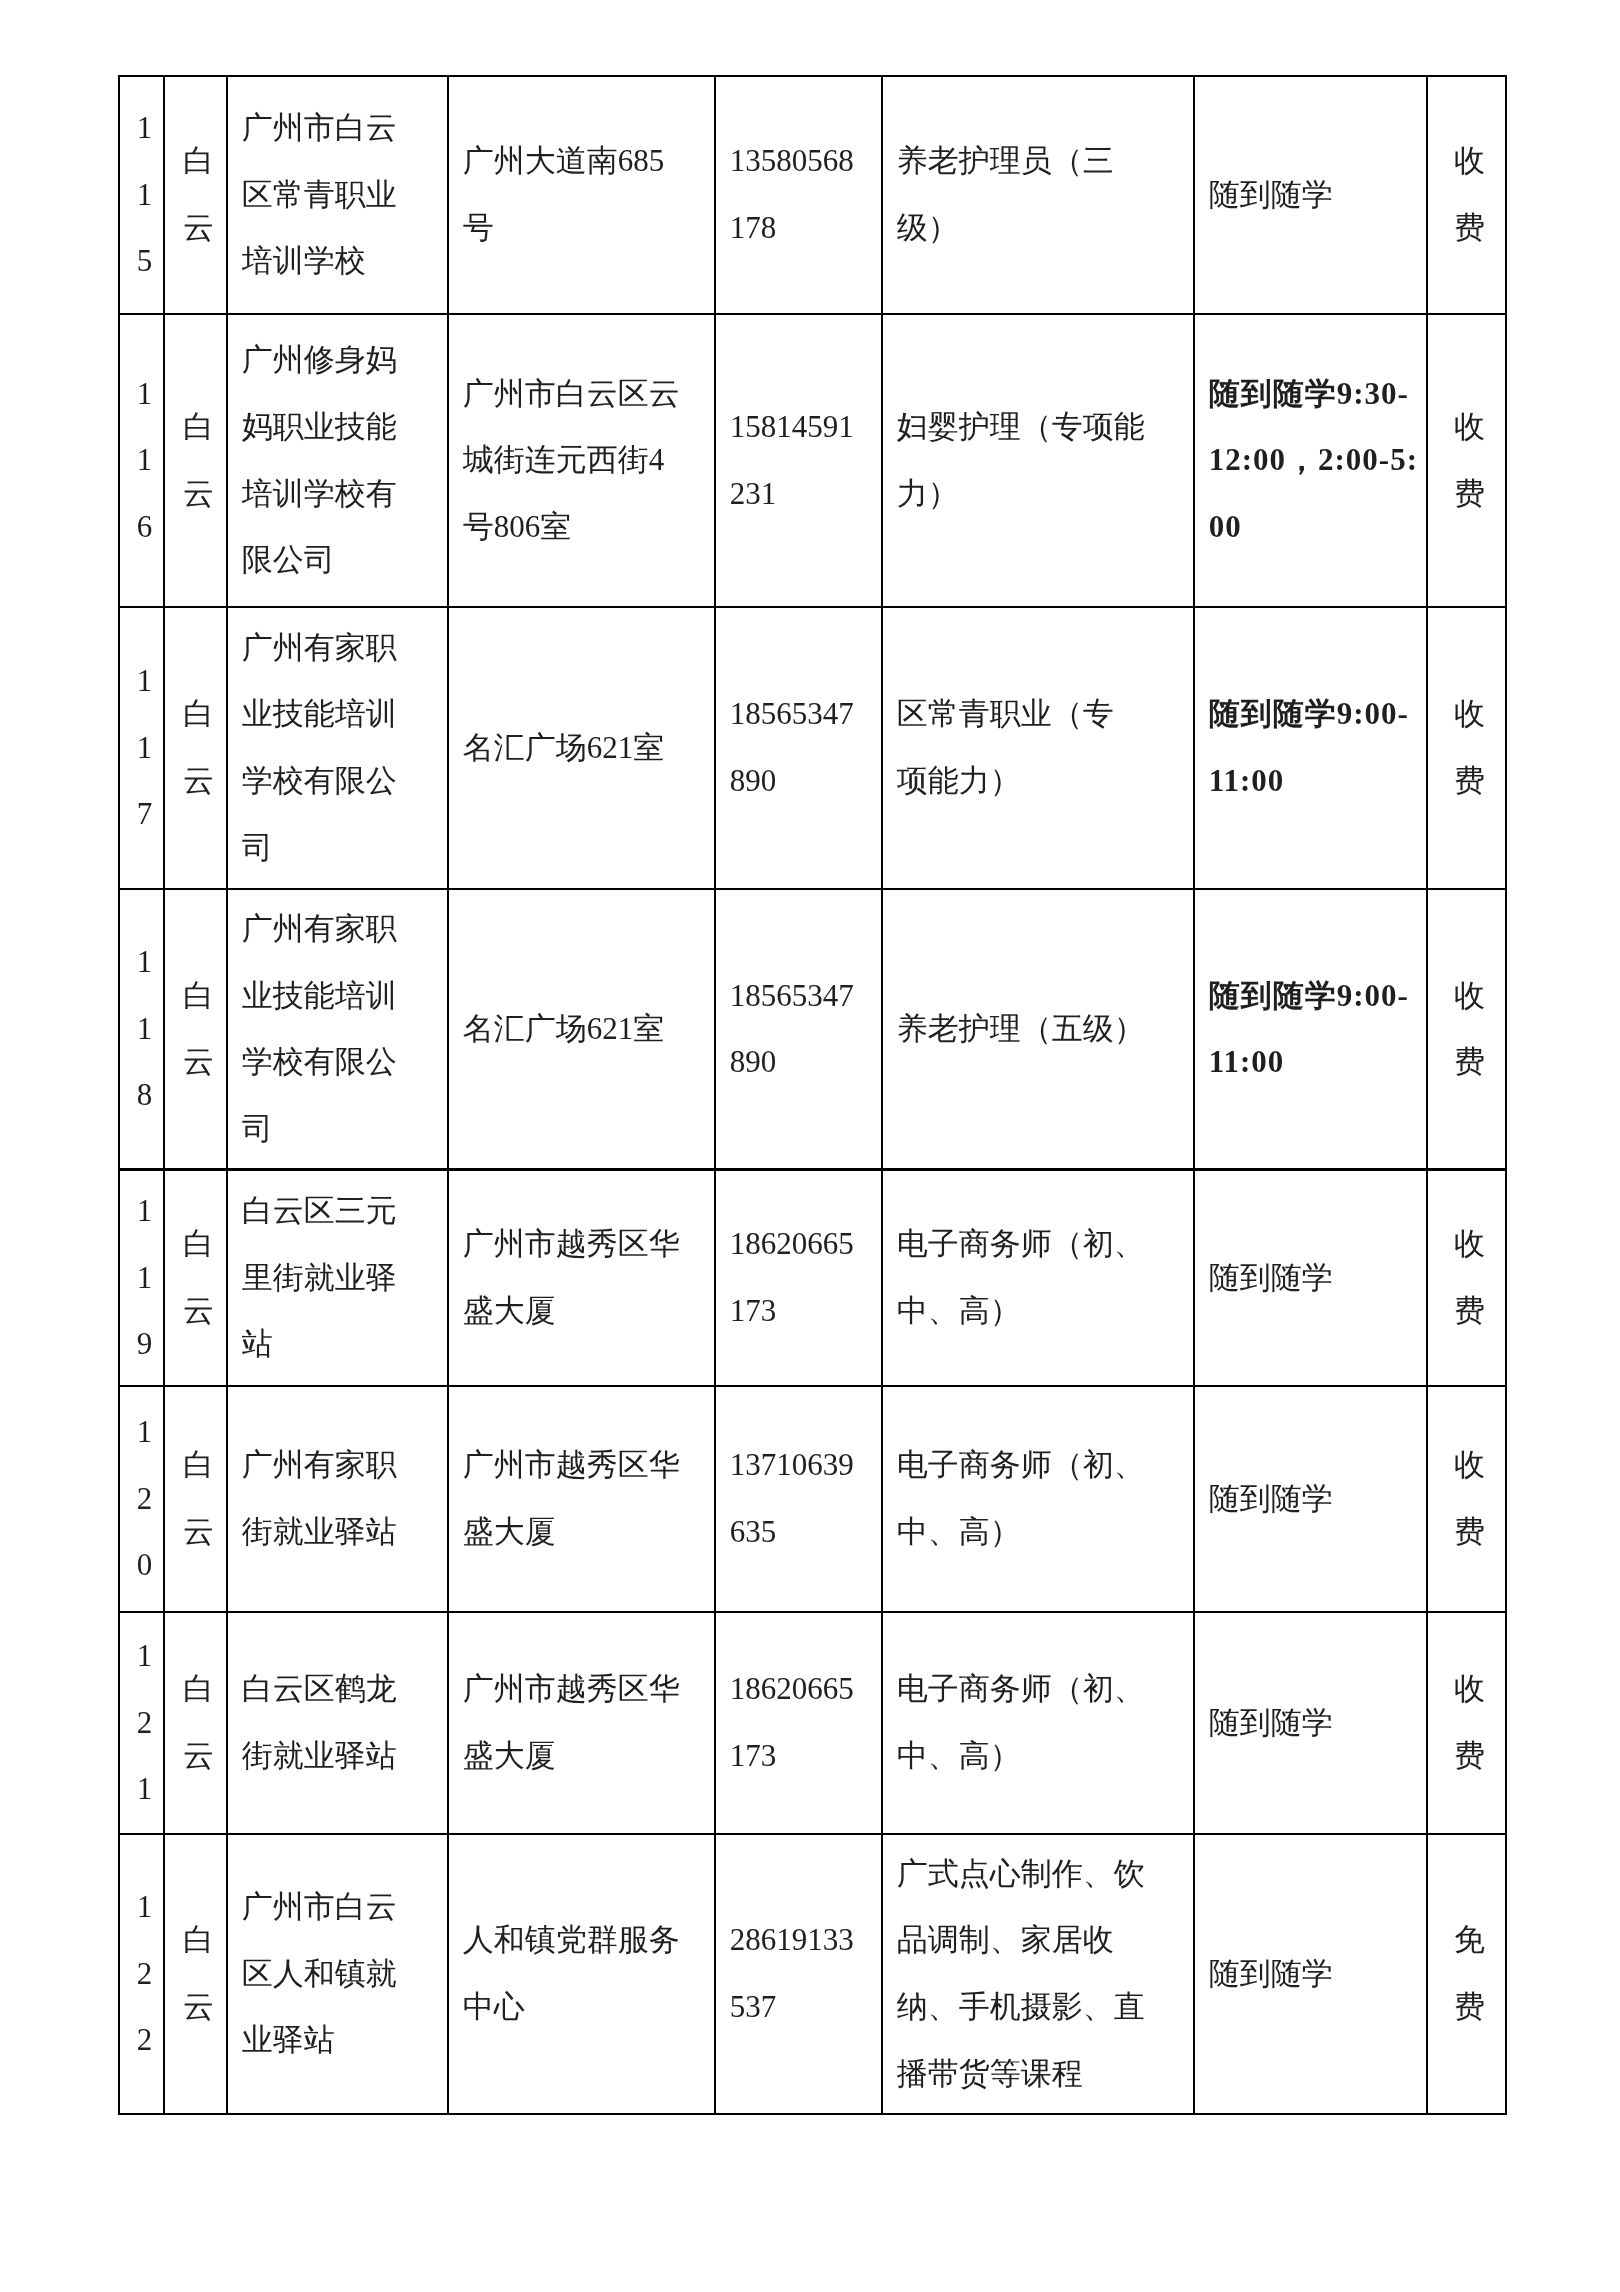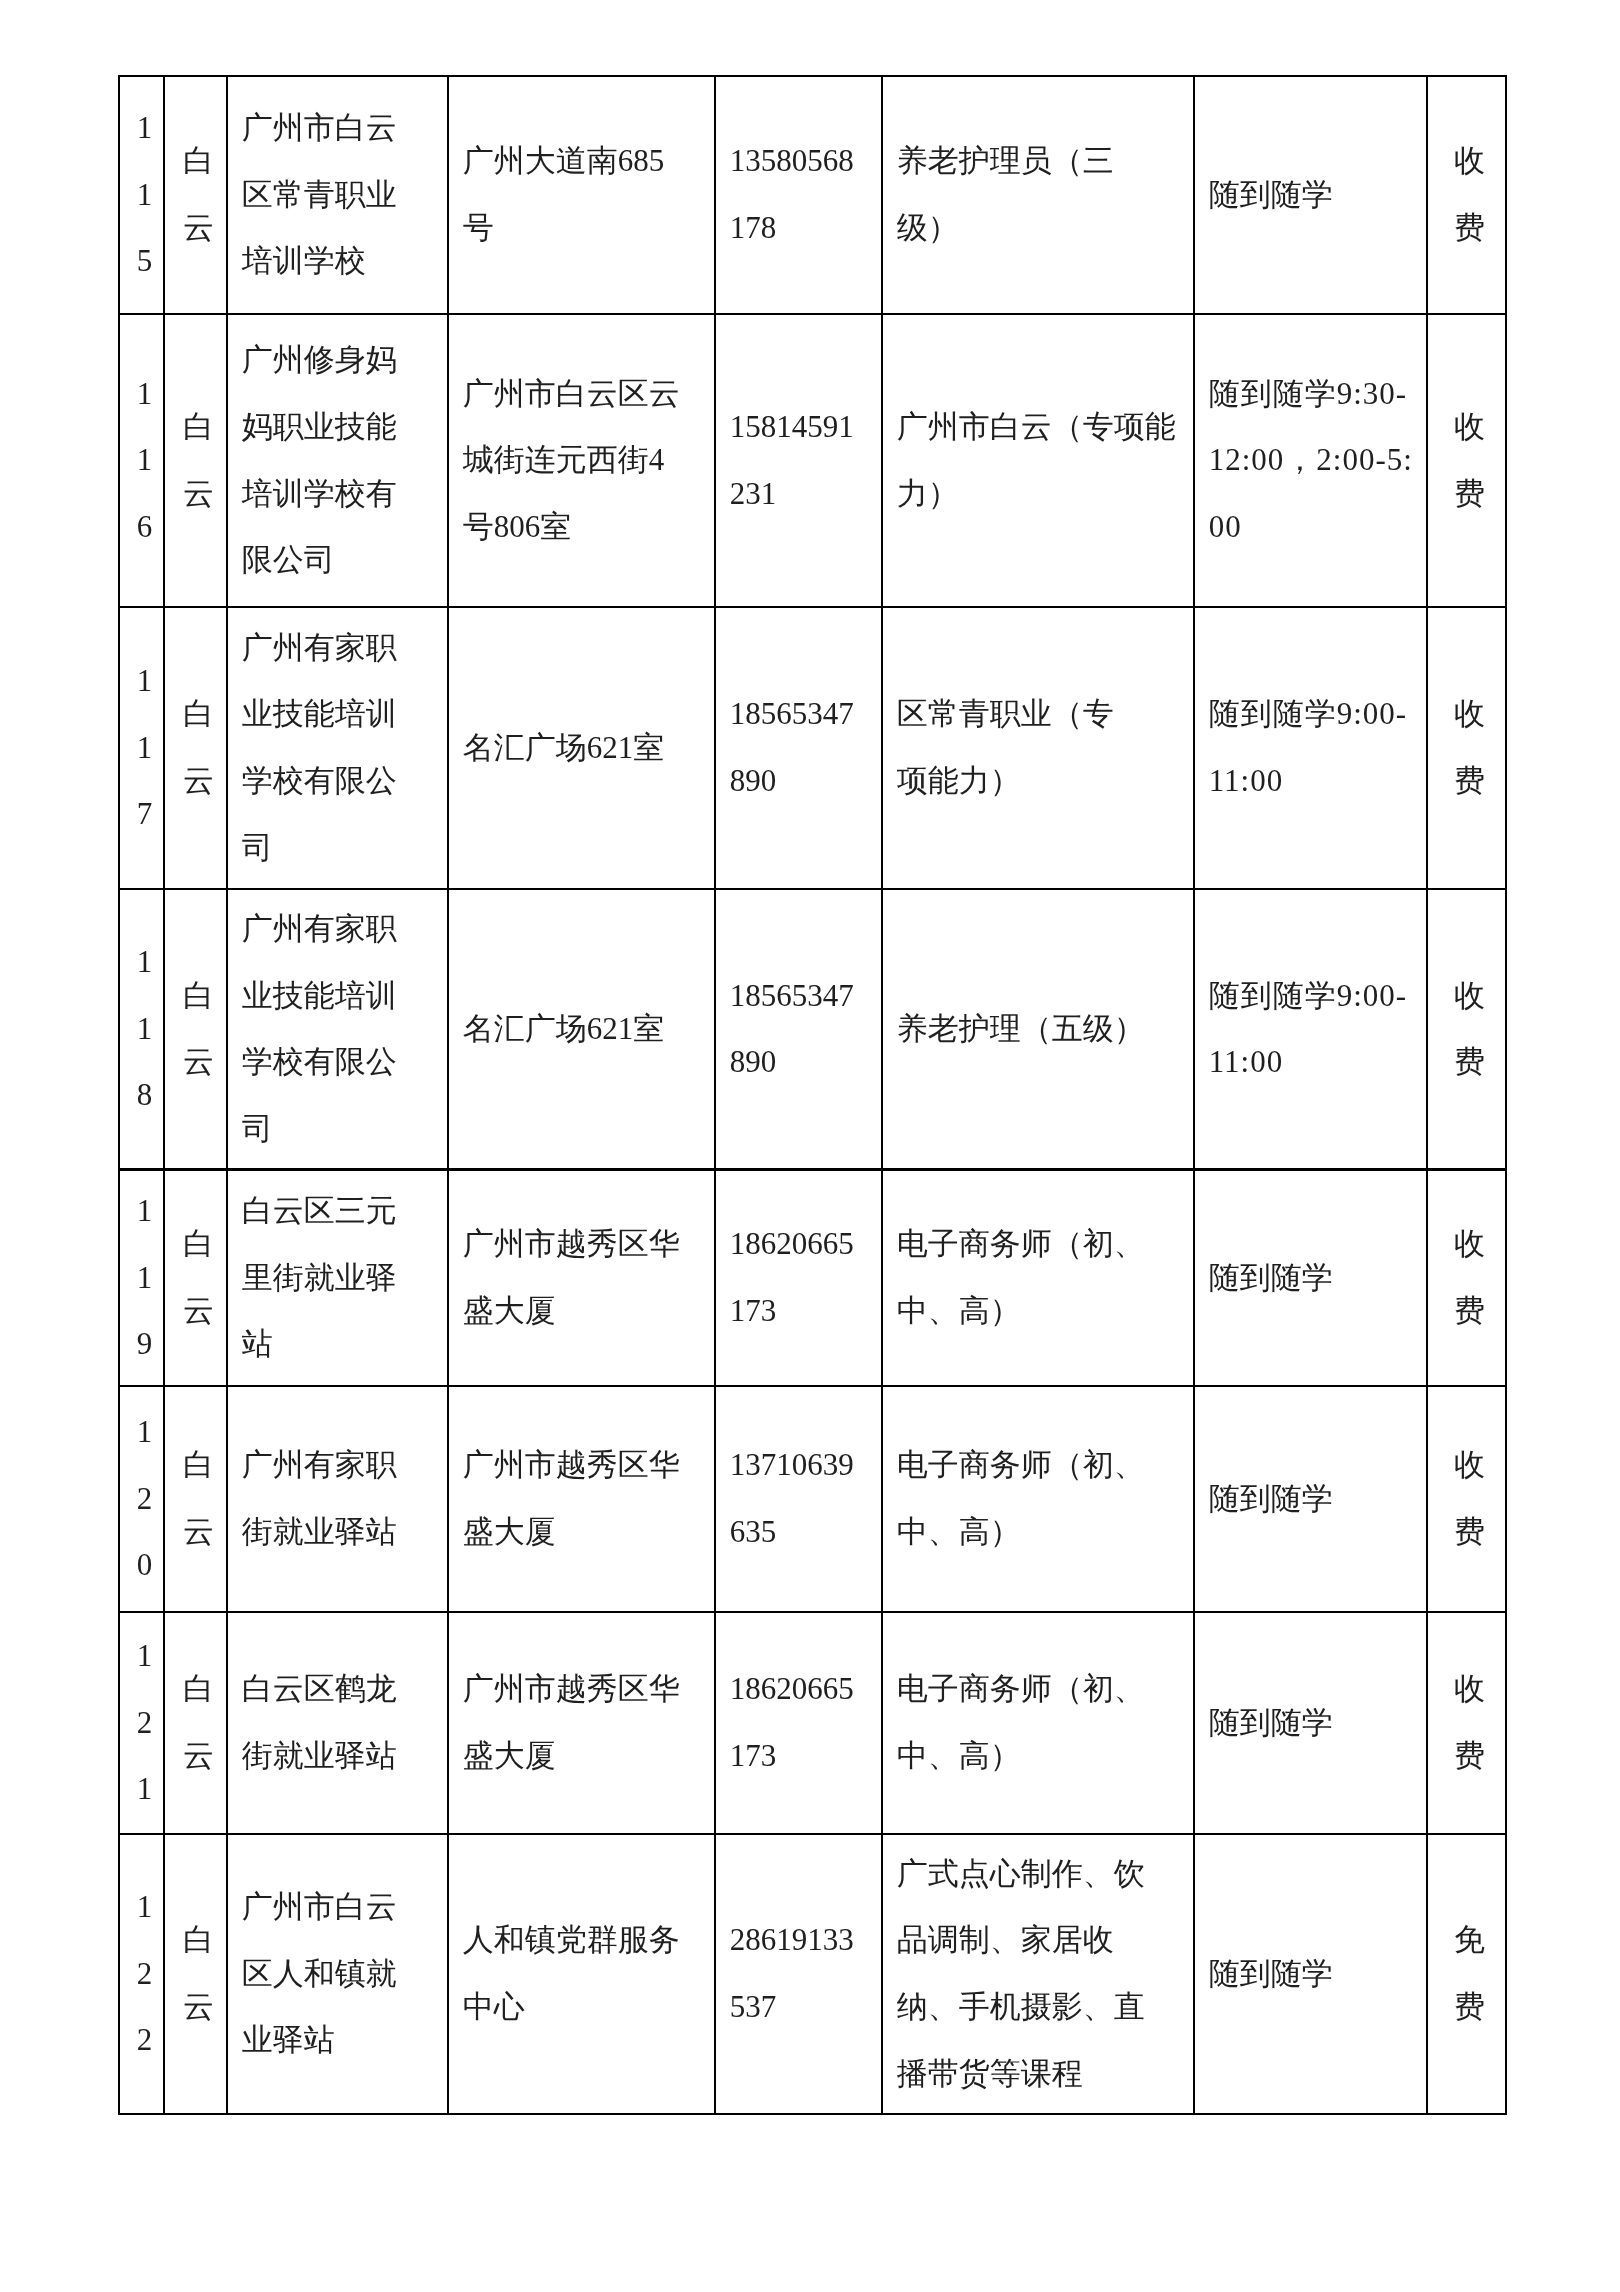--- a/index.html
+++ b/index.html
@@ -26,21 +26,21 @@
     vertical-align:middle;
     white-space:pre-line;
     padding:5.9px 7.8px 5.9px 13.7px;
     overflow:hidden;
   }
   td.c-num{ text-align:center; padding:3.9px 2px; line-height:2.0; }
   td.c-district{ text-align:center; padding:3.9px 2px; line-height:2.0; }
   td.c-fee{ text-align:center; padding:3.9px 2px; line-height:2.0; }
   td.c-addr{ padding-left:14.7px; }
   tr.thick-top td{ border-top-width:3.9px; }
-  td.spaced{ letter-spacing:1px; }
+  td.spaced{ letter-spacing:1px;font-weight:bold; }
   
   .border-gap{
     position:absolute;
     left:320px;top:2072px;
     width:84px;height:11.8px;
     background:#ffffff;
   }
 </style>
 </head>
 <body>
@@ -86,21 +86,21 @@
 云</td>
         <td class="c-name">广州修身妈
 妈职业技能
 培训学校有
 限公司</td>
         <td class="c-addr">广州市白云区云
 城街连元西街4
 号806室</td>
         <td class="c-phone">15814591
 231</td>
-        <td class="c-course">广州市白云（专项能
+        <td class="c-course">妇婴护理（专项能
 力）</td>
         <td class="c-schedule spaced">随到随学9:30-
 12:00，2:00-5:
 00</td>
         <td class="c-fee">收
 费</td>
       </tr>
       <tr style="height:282px">
         <td class="c-num">1
 1

